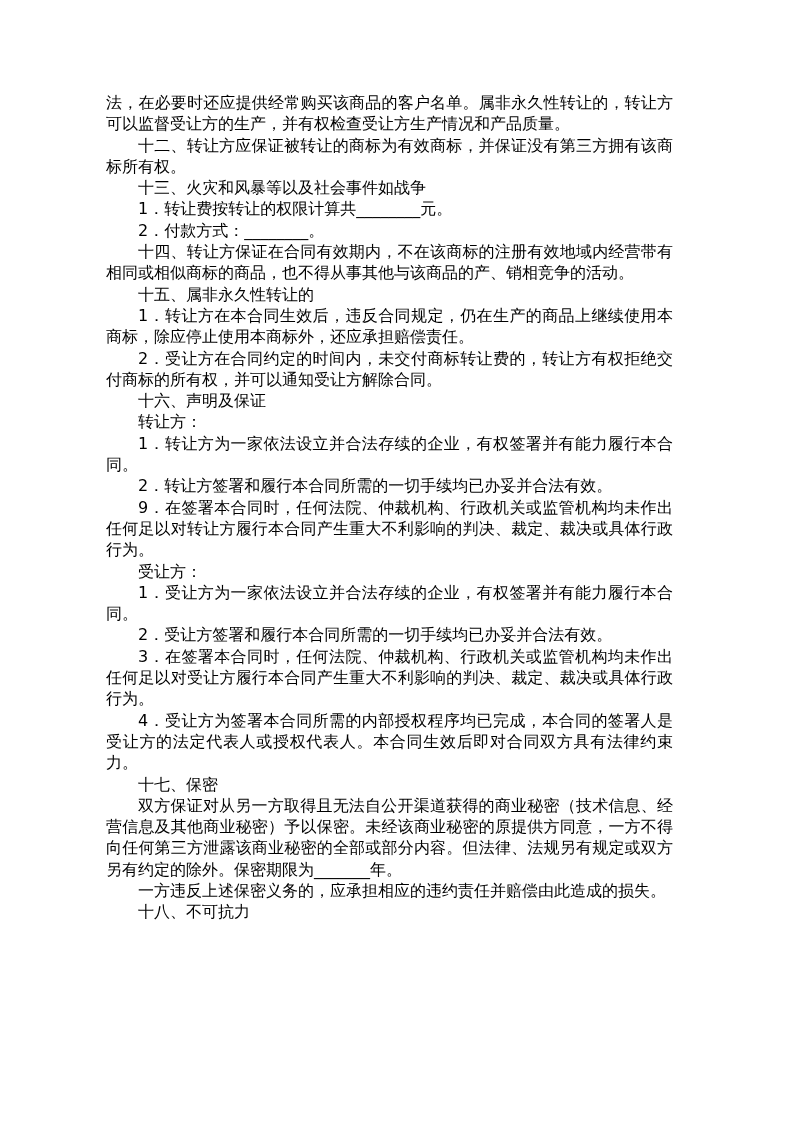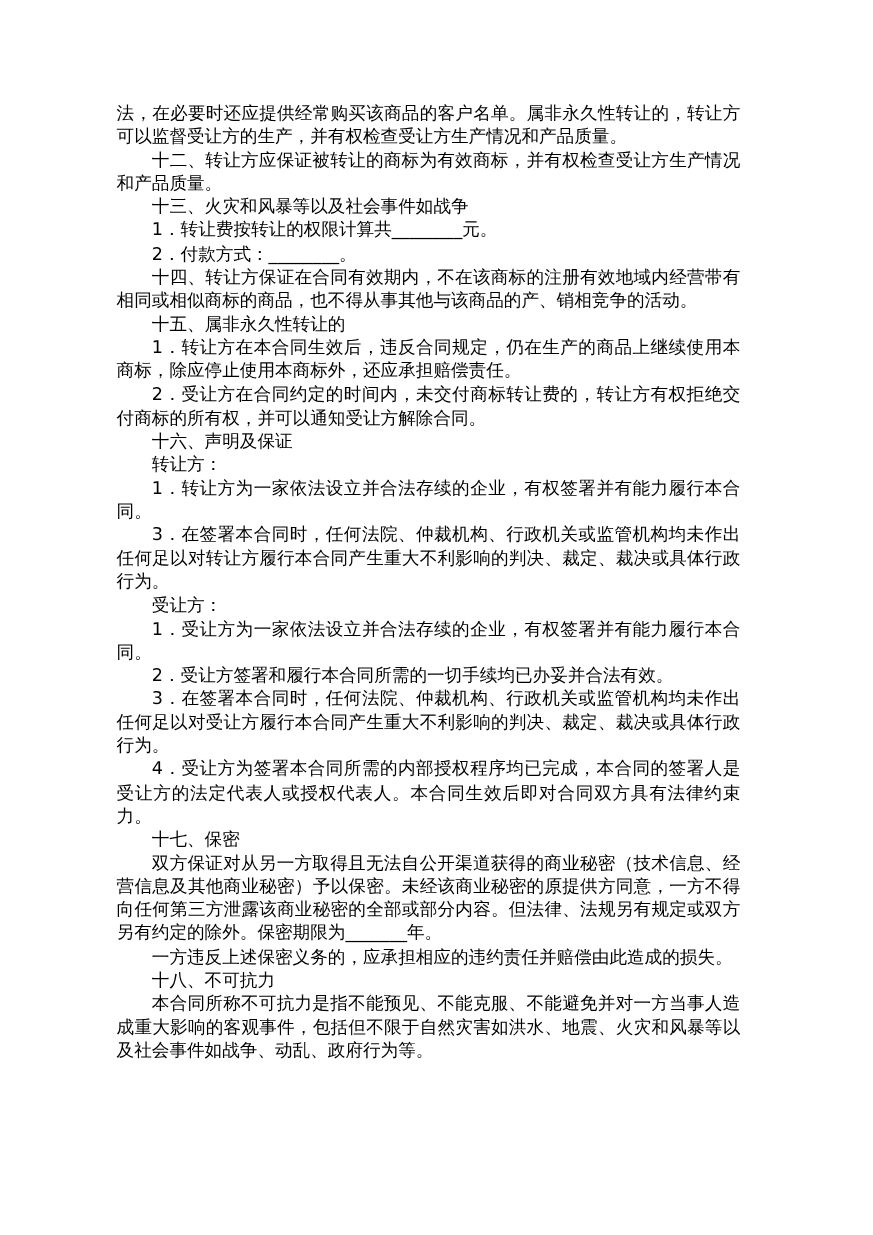--- a/index.html
+++ b/index.html
@@ -36,36 +36,36 @@
   .para.indent {
     text-indent: 32px;
   }
 </style>
 </head>
 <body>
 
 <div class="page" style="background: rgb(255, 255, 255); color: rgb(0, 0, 0);">
   <div class="contract-body" id="contract-body">
       <p class="para">法，在必要时还应提供经常购买该商品的客户名单。属非永久性转让的，转让方可以监督受让方的生产，并有权检查受让方生产情况和产品质量。</p>
-      <p class="para indent">十二、转让方应保证被转让的商标为有效商标，并有权检查受让方生产情况和产品质量。</p>
+      <p class="para indent">十二、转让方应保证被转让的商标为有效商标，并保证没有第三方拥有该商标所有权。</p>
       <p class="para indent">十三、火灾和风暴等以及社会事件如战争</p>
       <p class="para indent">1．转让费按转让的权限计算共________元。</p>
       <p class="para indent">2．付款方式：________。</p>
       <p class="para indent">十四、转让方保证在合同有效期内，不在该商标的注册有效地域内经营带有相同或相似商标的商品，也不得从事其他与该商品的产、销相竞争的活动。</p>
       <p class="para indent">十五、属非永久性转让的</p>
       <p class="para indent">1．转让方在本合同生效后，违反合同规定，仍在生产的商品上继续使用本商标，除应停止使用本商标外，还应承担赔偿责任。</p>
       <p class="para indent">2．受让方在合同约定的时间内，未交付商标转让费的，转让方有权拒绝交付商标的所有权，并可以通知受让方解除合同。</p>
       <p class="para indent">十六、声明及保证</p>
       <p class="para indent">转让方：</p>
       <p class="para indent">1．转让方为一家依法设立并合法存续的企业，有权签署并有能力履行本合同。</p>
-      <p class="para indent">3．在签署本合同时，任何法院、仲裁机构、行政机关或监管机构均未作出任何足以对转让方履行本合同产生重大不利影响的判决、裁定、裁决或具体行政行为。</p>
+      <p class="para indent">2．转让方签署和履行本合同所需的一切手续均已办妥并合法有效。</p>
+      <p class="para indent">9．在签署本合同时，任何法院、仲裁机构、行政机关或监管机构均未作出任何足以对转让方履行本合同产生重大不利影响的判决、裁定、裁决或具体行政行为。</p>
       <p class="para indent">受让方：</p>
       <p class="para indent">1．受让方为一家依法设立并合法存续的企业，有权签署并有能力履行本合同。</p>
       <p class="para indent">2．受让方签署和履行本合同所需的一切手续均已办妥并合法有效。</p>
       <p class="para indent">3．在签署本合同时，任何法院、仲裁机构、行政机关或监管机构均未作出任何足以对受让方履行本合同产生重大不利影响的判决、裁定、裁决或具体行政行为。</p>
       <p class="para indent">4．受让方为签署本合同所需的内部授权程序均已完成，本合同的签署人是受让方的法定代表人或授权代表人。本合同生效后即对合同双方具有法律约束力。</p>
       <p class="para indent">十七、保密</p>
       <p class="para indent">双方保证对从另一方取得且无法自公开渠道获得的商业秘密（技术信息、经营信息及其他商业秘密）予以保密。未经该商业秘密的原提供方同意，一方不得向任何第三方泄露该商业秘密的全部或部分内容。但法律、法规另有规定或双方另有约定的除外。保密期限为_______年。</p>
       <p class="para indent">一方违反上述保密义务的，应承担相应的违约责任并赔偿由此造成的损失。</p>
       <p class="para indent">十八、不可抗力</p>
-      <p class="para indent">本合同所称不可抗力是指不能预见、不能克服、不能避免并对一方当事人造成重大影响的客观事件，包括但不限于自然灾害如洪水、地震、火灾和风暴等以及社会事件如战争、动乱、政府行为等。</p>
     </div>
 </div>
 
 </body></html>

